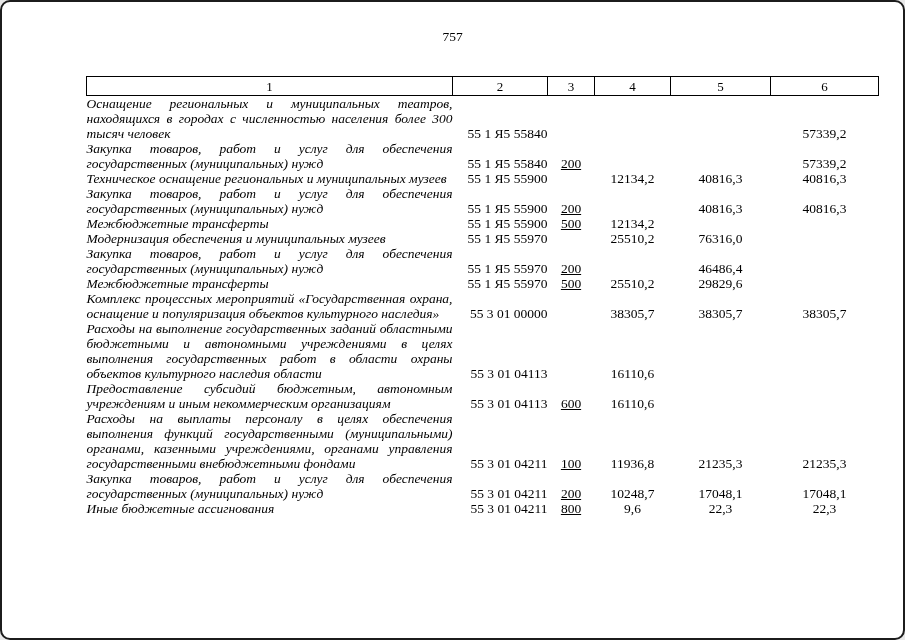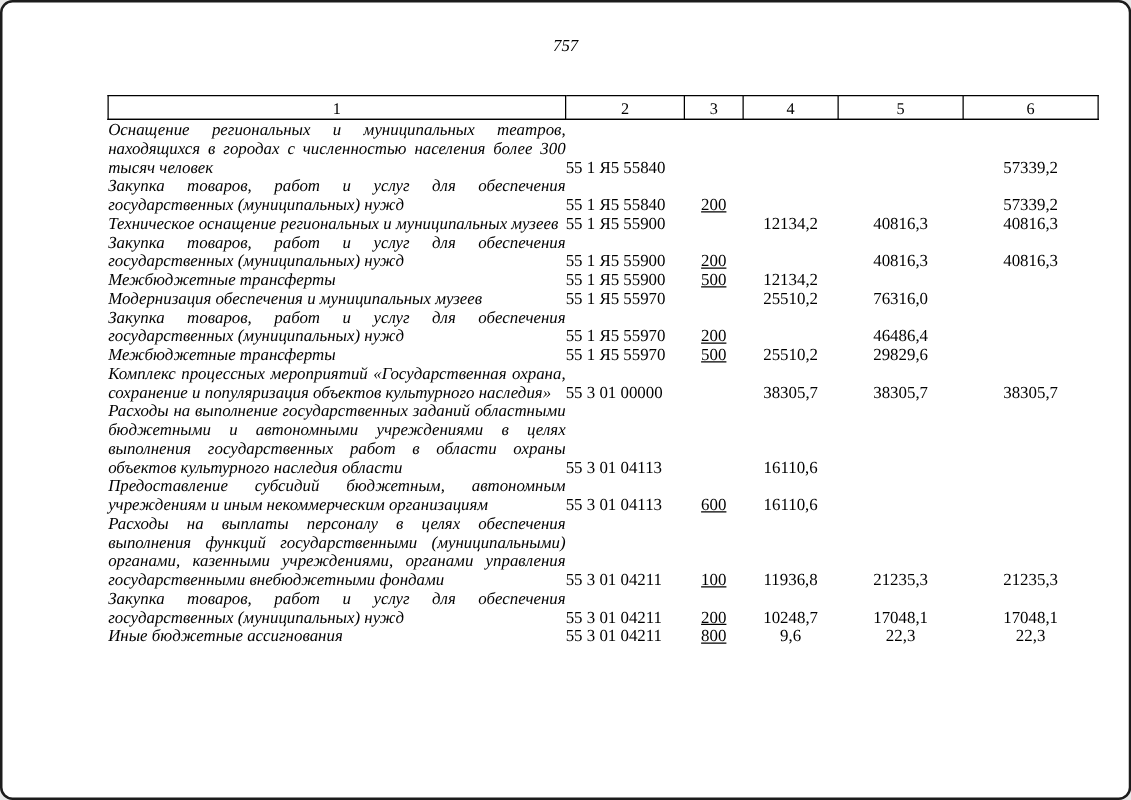--- a/index.html
+++ b/index.html
@@ -19,21 +19,20 @@
     overflow: hidden;
   }
   .page-number {
     position: absolute;
     top: 27px;
     left: 0;
     width: 100%;
     text-align: center;
     font-size: 13.5px;
     color: #000;
-    font-style: italic;
   }
   table.budget-table {
     position: absolute;
     left: 84px;
     top: 74px;
     width: 792px;
     border-collapse: collapse;
     table-layout: fixed;
     font-size: 13.5px;
     line-height: 15px;
@@ -58,21 +57,21 @@
     padding: 0;
   }
   td.c1 {
     text-align: justify;
     text-align-last: left;
     padding-left: 3px;
     padding-right: 4px;
     font-style: italic;
   }
   td.c2 {
-    text-align: left;
+    text-align: right;
     padding-left: 6px;
     white-space: nowrap;
   }
   td.c3 { text-align: center; text-decoration: underline; }
   td.c4, td.c5, td.c6 {
     text-align: center;
     padding-right: 4px;
     white-space: nowrap;
   }
 </style>
@@ -169,21 +168,21 @@
     <tr>
       <td class="c1">Межбюджетные трансферты</td>
       <td class="c2">55 1 Я5 55970</td>
       <td class="c3">500</td>
       <td class="c4">25510,2</td>
       <td class="c5">29829,6</td>
       <td class="c6"></td>
     </tr>
 
     <tr>
-      <td class="c1">Комплекс процессных мероприятий «Государственная охрана, сохранение и популяризация объектов культурного наследия»</td>
+      <td class="c1">Комплекс процессных мероприятий «Государственная охрана, оснащение и популяризация объектов культурного наследия»</td>
       <td class="c2">55 3 01 00000</td>
       <td class="c3"></td>
       <td class="c4">38305,7</td>
       <td class="c5">38305,7</td>
       <td class="c6">38305,7</td>
     </tr>
 
     <tr>
       <td class="c1">Расходы на выполнение государственных заданий областными бюджетными и автономными учреждениями в целях выполнения государственных работ в области охраны объектов культурного наследия области</td>
       <td class="c2">55 3 01 04113</td>

